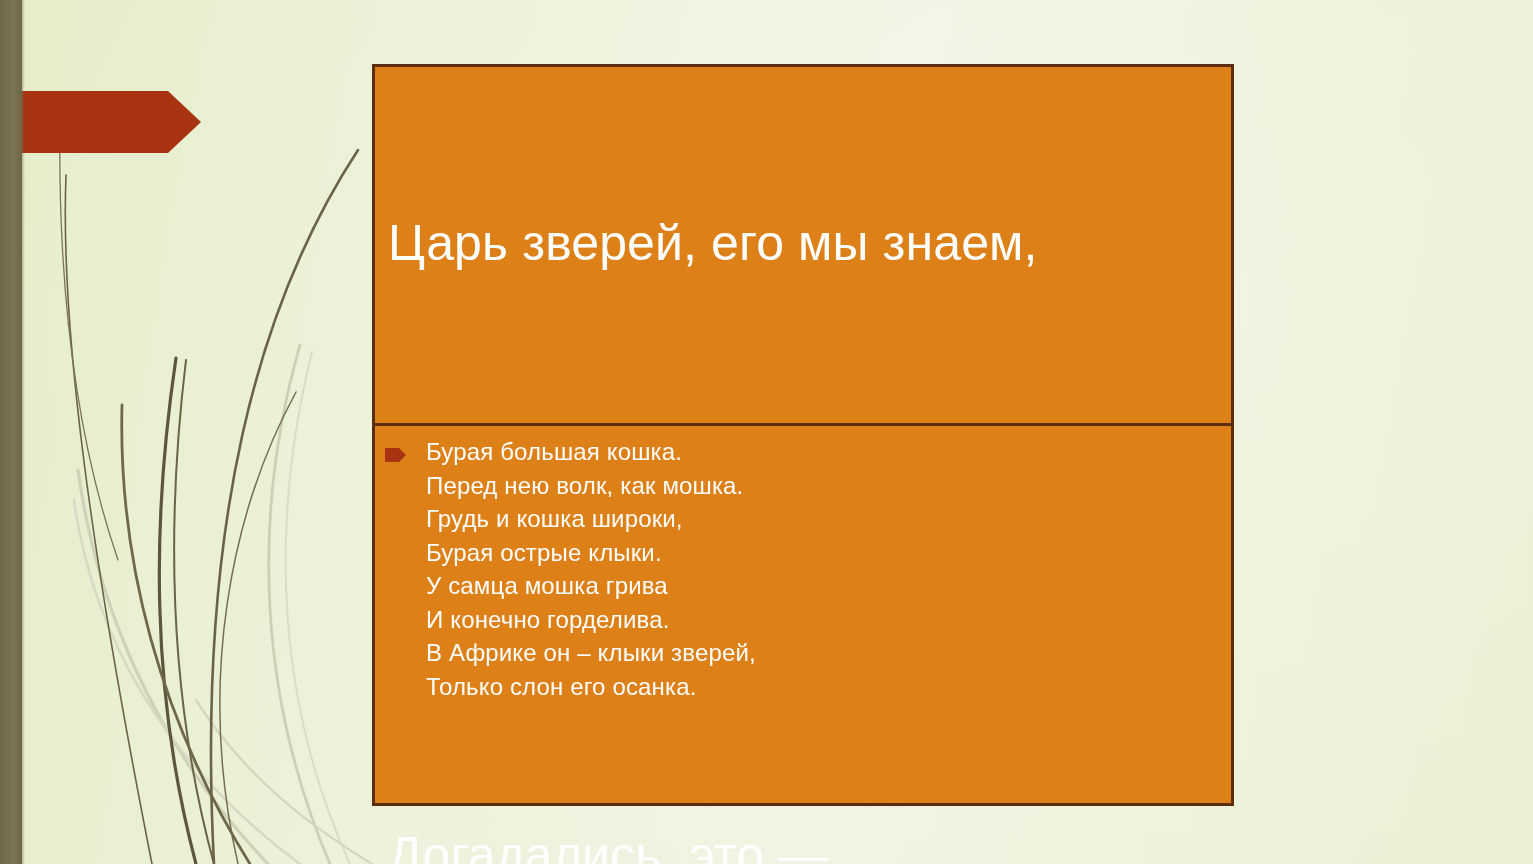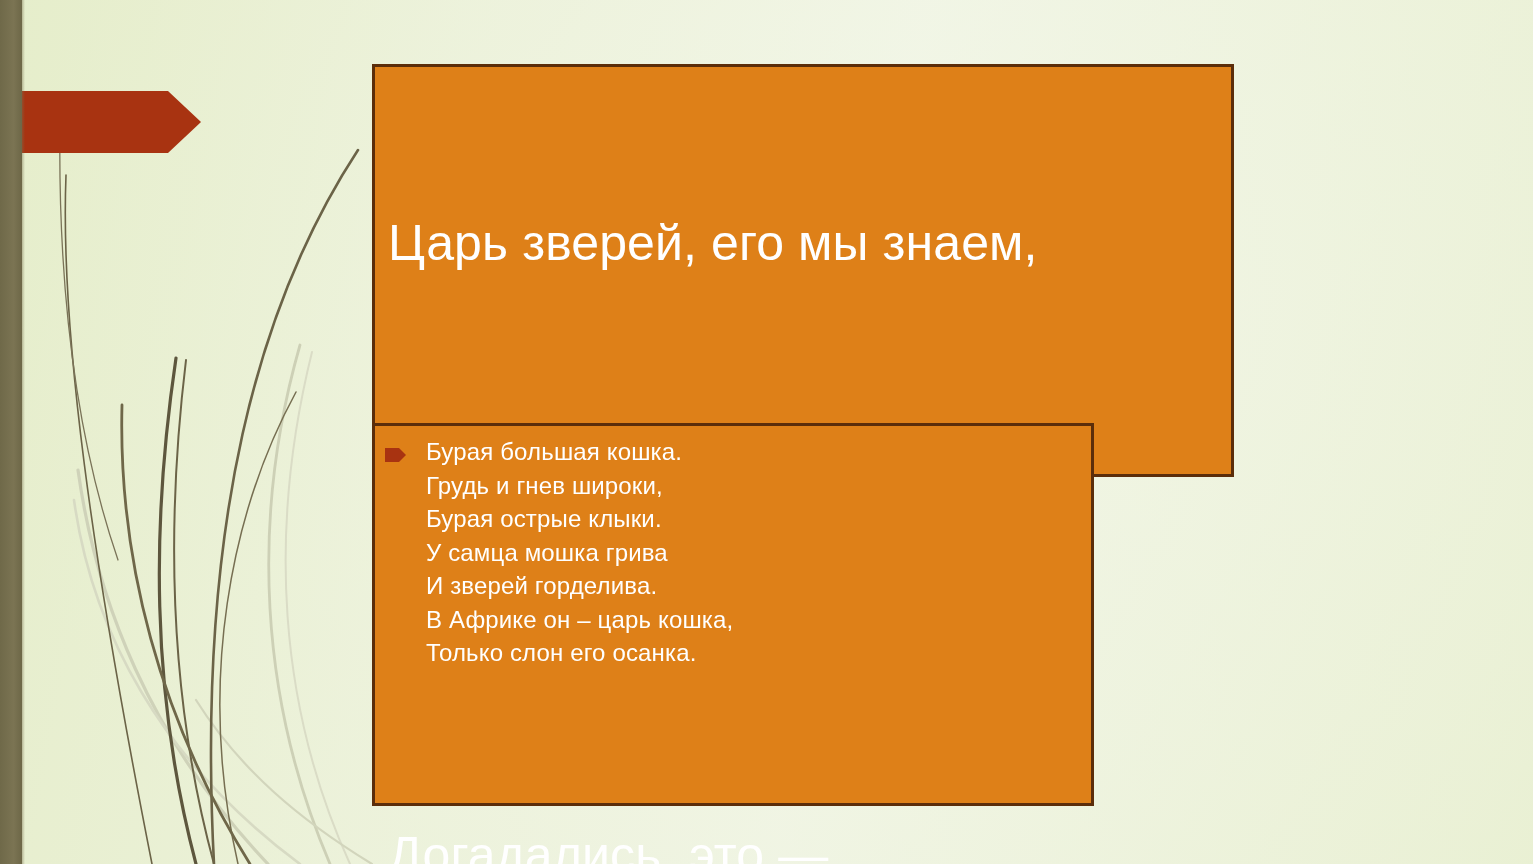--- a/index.html
+++ b/index.html
@@ -79,21 +79,21 @@
     font-weight: 300;
     letter-spacing: .1px;
     white-space: pre-wrap;
   }
   .title-line { display: block; }
 
   .body-box {
     position: absolute;
     left: 372px;
     top: 423px;
-    width: 722px;
+    width: 862px;
     height: 383px;
     background: #de8018;
     border: 3px solid #5b2d0a;
     box-sizing: border-box;
   }
   .bullet-row {
     position: absolute;
     left: 10px;
     top: 9px;
     right: 10px;
@@ -157,25 +157,26 @@
     </div>
   </div>
 
   <div class="body-box">
     <div class="bullet-row">
       <svg class="bullet-marker" viewBox="0 0 21 14" preserveAspectRatio="none">
         <polygon points="0,0 14,0 21,7 14,14 0,14" fill="#a83311"></polygon>
       </svg>
       <div class="body-text">
         <span class="body-line">Бурая большая кошка.</span>
-        <span class="body-line">Грудь и гнев широки,</span>
+        <span class="body-line">Перед нею волк, как мошка.</span>
+        <span class="body-line">Грудь и кошка широки,</span>
         <span class="body-line">Бурая острые клыки.</span>
         <span class="body-line">У самца мошка грива</span>
-        <span class="body-line">И зверей горделива.</span>
-        <span class="body-line">В Африке он – царь кошка,</span>
+        <span class="body-line">И конечно горделива.</span>
+        <span class="body-line">В Африке он – клыки зверей,</span>
         <span class="body-line">Только слон его осанка.</span>
       </div>
     </div>
   </div>
 
   <div class="left-band"></div>
   <div class="band-edge"></div>
 
 </div>
 

